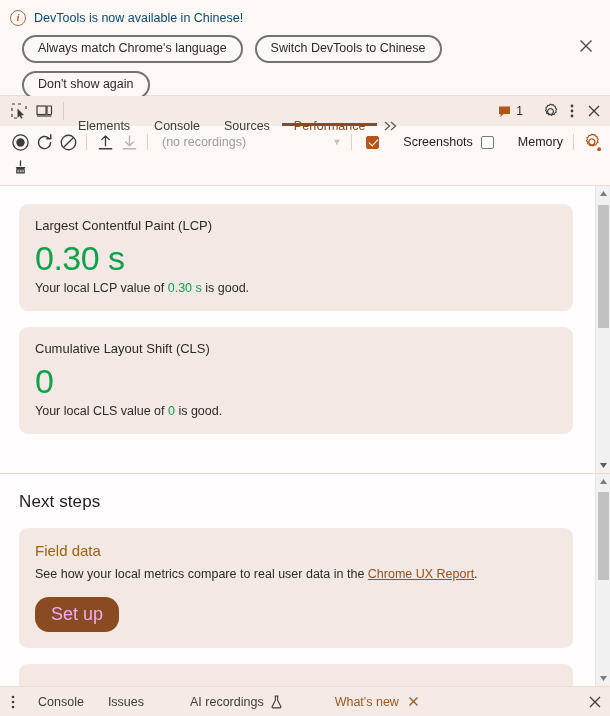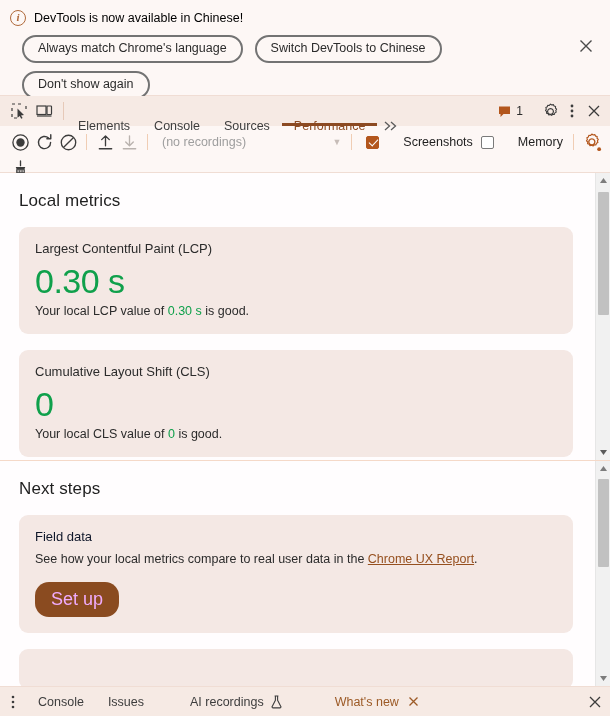--- a/index.html
+++ b/index.html
@@ -42,21 +42,21 @@
     color: #b06a3b;
     font-family: "Liberation Serif", serif;
     font-size: 11px;
     font-style: italic;
     font-weight: bold;
     line-height: 13px;
     text-align: center;
   }
   .lang-title {
     font-size: 12.5px;
-    color: #000000;
+    color: #0c4a6e;
   }
   .lang-buttons {
     display: flex;
     flex-wrap: wrap;
     gap: 8px 12px;
     padding-left: 12px;
     max-width: 540px;
   }
   .pill-btn {
     border: 2px solid #737373;
@@ -156,21 +156,21 @@
     font-size: 12px;
     color: #2b2b2b;
   }
 
   
   .perf-toolbar {
     background: #fdf7f5;
     border-bottom: 1px solid #f0ddd4;
     padding: 3px 6px 3px 8px;
     flex: 0 0 auto;
-    height: 47px;
+    height: 60px;
     display: flex;
     flex-wrap: wrap;
     align-content: flex-start;
     align-items: center;
   }
   .pt-row { display: flex; align-items: center; width: 100%; height: 26px; }
   .pt-icon {
     width: 24px; height: 24px;
     display: flex;
     align-items: center;
@@ -276,22 +276,22 @@
     line-height: 44px;
     margin-bottom: 1px;
     letter-spacing: -0.5px;
   }
   .metric-desc {
     font-size: 12.5px;
     color: #2b2b2b;
   }
   .g { color: #0fa04b; }
   .card-h {
-    font-size: 13px;
-    color: #0f172a;
+    font-size: 15px;
+    color: #a16207;
     margin-bottom: 6px;
   }
   .card-p {
     font-size: 12.5px;
     color: #2b2b2b;
     line-height: 18px;
     margin-bottom: 14px;
   }
   .link {
     color: #96501f;
@@ -531,21 +531,20 @@
         <path d="M7.3 11.8 v2.6 M9 11.8 v2.6 M10.7 11.8 v2.6 M12.4 11.8 v2.6" stroke="currentColor" stroke-width="0.9"></path>
       </svg>
     </div>
   </div>
 </div>
 
 <div class="main">
 
   <div class="pane pane-top">
     <div class="pane-body">
-      <div class="sec-title">Local metrics</div>
 
       <div class="card">
         <div class="card-title">Largest Contentful Paint (LCP)</div>
         <div class="metric-value">0.30 s</div>
         <div class="metric-desc"><span>Your local LCP value of </span><span class="g">0.30 s</span><span> is good.</span></div>
       </div>
 
       <div class="card">
         <div class="card-title">Cumulative Layout Shift (CLS)</div>
         <div class="metric-value">0</div>

